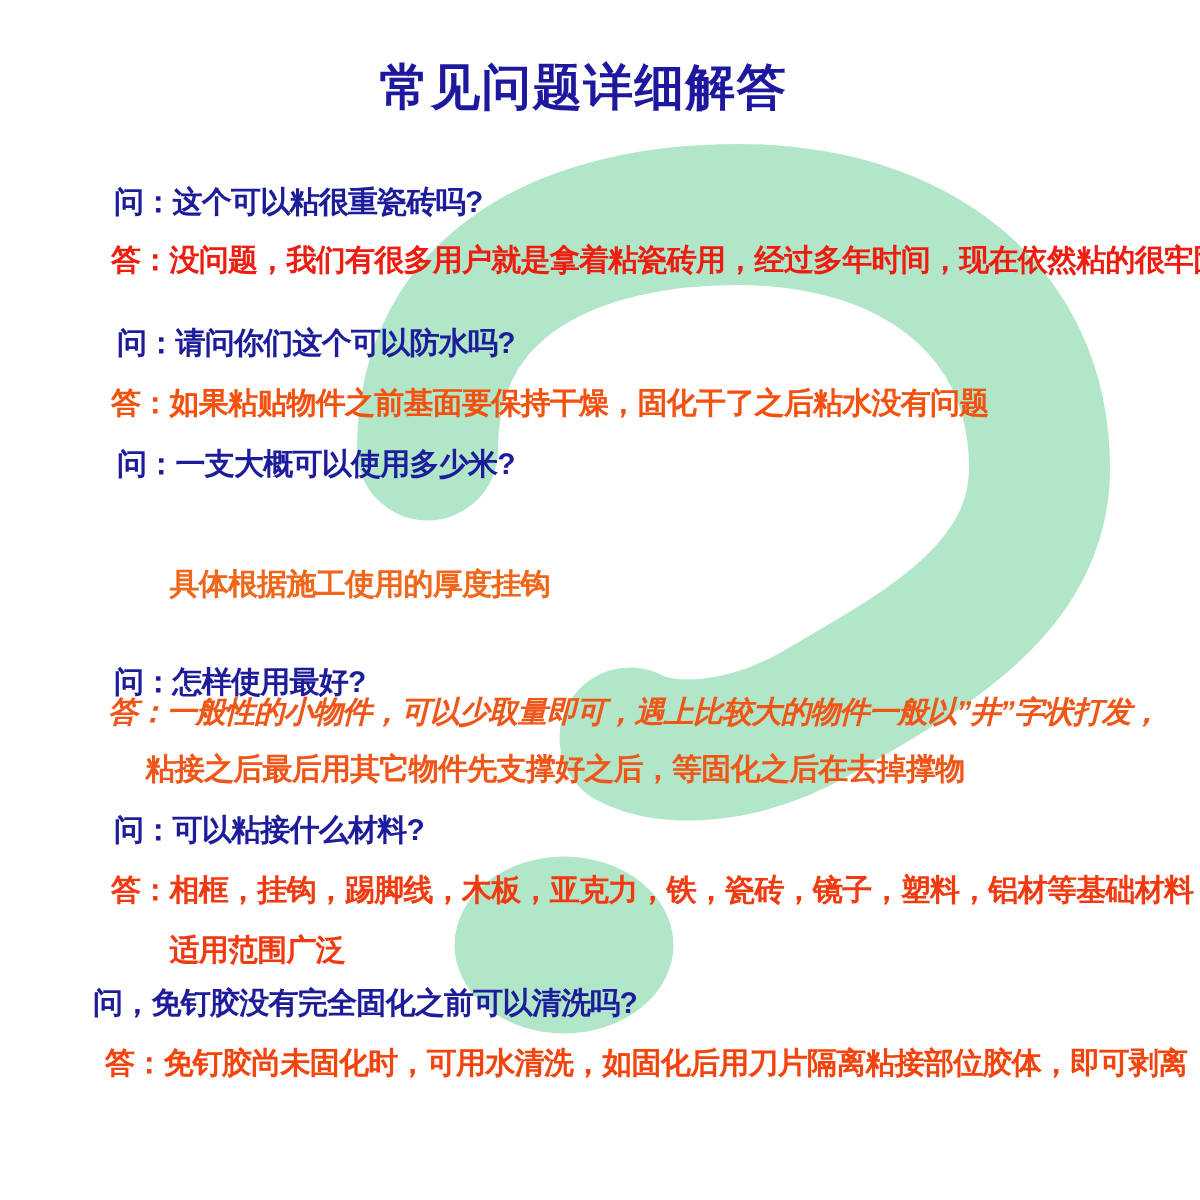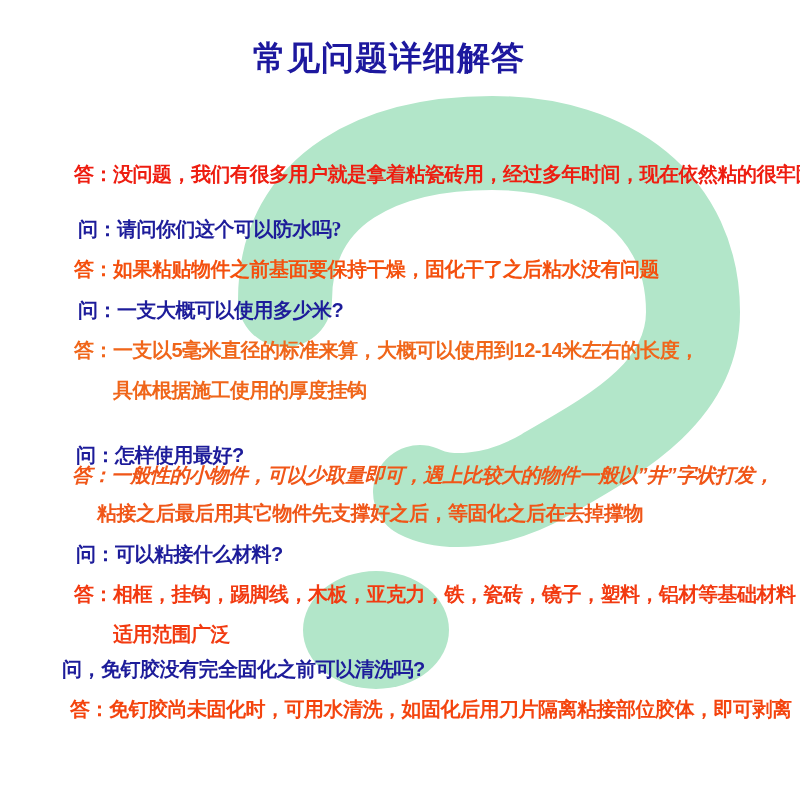--- a/index.html
+++ b/index.html
@@ -57,27 +57,27 @@
 
 <div class="page">
 
   <svg class="wm" width="800" height="800" viewBox="0 0 800 800">
     <path d="M285 300 C285 185 385 143 492 143 C610 143 693 207 693 312 C693 395 610 437 545 475 C495 504 445 505 420 492" fill="none" stroke="#b2e6c9" stroke-width="94" stroke-linecap="round"></path>
     <ellipse cx="376" cy="630" rx="73" ry="59" fill="#b2e6c9"></ellipse>
   </svg>
 
   <h1 class="title">常见问题详细解答</h1>
 
+  <div class="line q" style="top:124px; left:76px;">问：这个可以粘很重瓷砖吗?</div>
   <div class="line a1" style="top:163px; left:74px;">答：没问题，我们有很多用户就是拿着粘瓷砖用，经过多年时间，现在依然粘的很牢固</div>
 
-  <div class="line q" style="top:218px; left:78px;font-family:Liberation Serif, serif;">问：请问你们这个可以防水吗?</div>
+  <div class="line q" style="top:218px; left:78px;">问：请问你们这个可以防水吗?</div>
   <div class="line a2" style="top:258px; left:74px;">答：如果粘贴物件之前基面要保持干燥，固化干了之后粘水没有问题</div>
 
   <div class="line q" style="top:299px; left:78px;">问：一支大概可以使用多少米?</div>
-  <div class="line a3" style="top:339px; left:74px;">答：一支以5毫米直径的标准来算，大概可以使用到12-14米左右的长度，</div>
   <div class="line a3" style="top:379px; left:113px;">具体根据施工使用的厚度挂钩</div>
 
   <div class="line q" style="top:444px; left:76px;">问：怎样使用最好?</div>
   <div class="line a4" style="top:464px; left:72px;font-style:italic;">答：一般性的小物件，可以少取量即可，遇上比较大的物件一般以”井”字状打发，</div>
   <div class="line a4" style="top:502px; left:97px;">粘接之后最后用其它物件先支撑好之后，等固化之后在去掉撑物</div>
 
   <div class="line q" style="top:543px; left:76px;text-align:center;">问：可以粘接什么材料?</div>
   <div class="line a5" style="top:583px; left:74px;">答：相框，挂钩，踢脚线，木板，亚克力，铁，瓷砖，镜子，塑料，铝材等基础材料，</div>
   <div class="line a5" style="top:623px; left:113px;">适用范围广泛</div>
 

